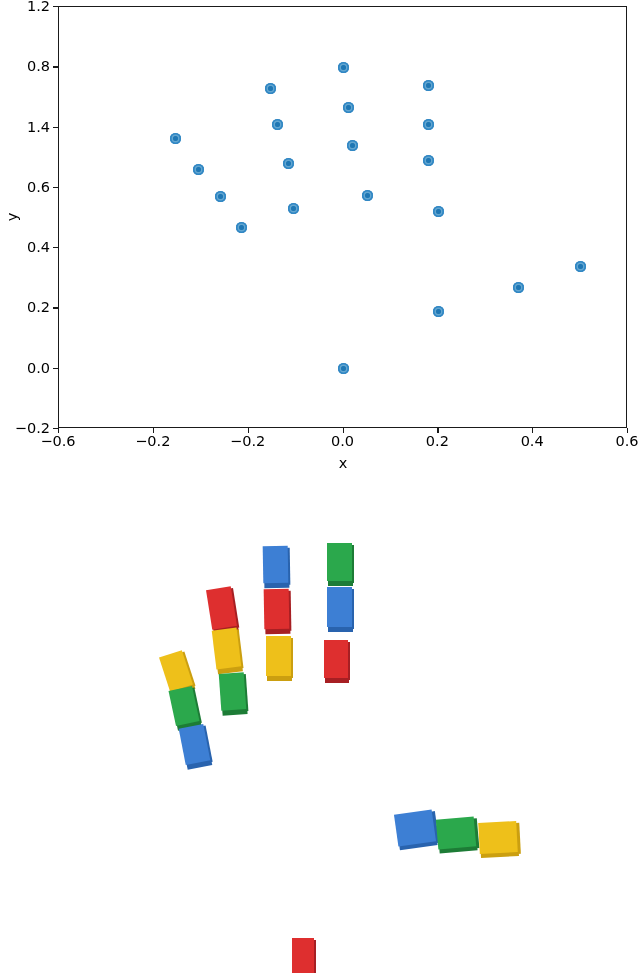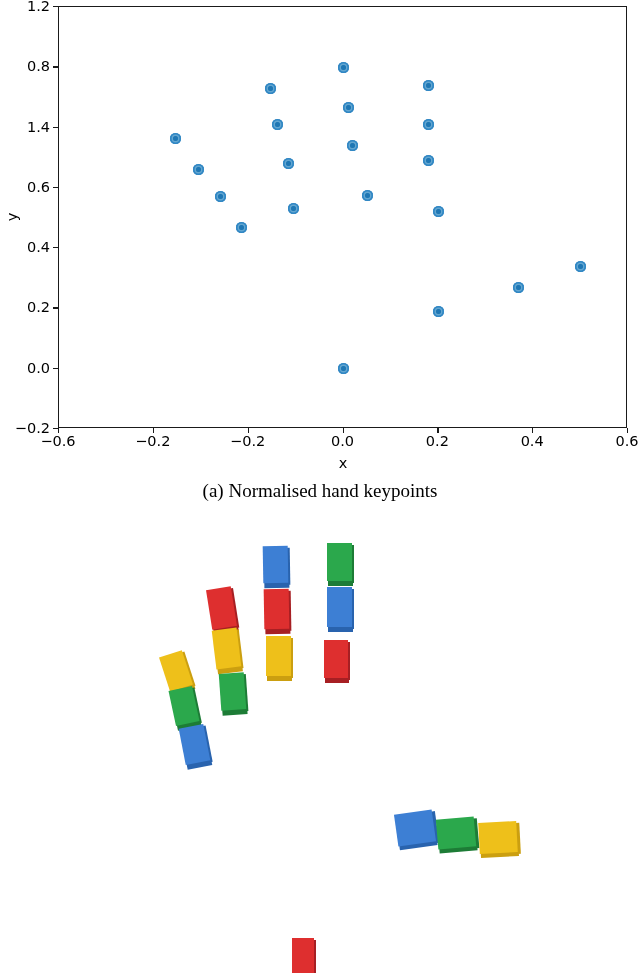--- a/index.html
+++ b/index.html
@@ -214,21 +214,20 @@
         <div class="ticklabel yticklabel" style="top: 247.143px;">0.4</div>
         <div class="ticklabel yticklabel" style="top: 186.857px;">0.6</div>
         <div class="ticklabel yticklabel" style="top: 126.571px;">1.4</div>
         <div class="ticklabel yticklabel" style="top: 66.2857px;">0.8</div>
         <div class="ticklabel yticklabel" style="top: 6px;">1.2</div>
       </div>
 
     <div id="axis-label-x">x</div>
     <div id="axis-label-y">y</div>
 
-    <div id="caption-a">(a) Normalised hand keypoints</div>
   </div>
 
   <div id="panel-b">
       <div class="block" style="left: 164px; top: 143px; width: 24px; height: 36px; transform: rotate(-18deg);">
         <div class="face-side" style="background: rgb(203, 159, 16);"></div>
         <div class="face-edge" style="background: rgb(203, 159, 16);"></div>
         <div class="face-top" style="background: rgb(238, 192, 26);"></div>
       </div>
       <div class="block" style="left: 172px; top: 178px; width: 24px; height: 36px; transform: rotate(-12deg);">
         <div class="face-side" style="background: rgb(29, 124, 54);"></div>

